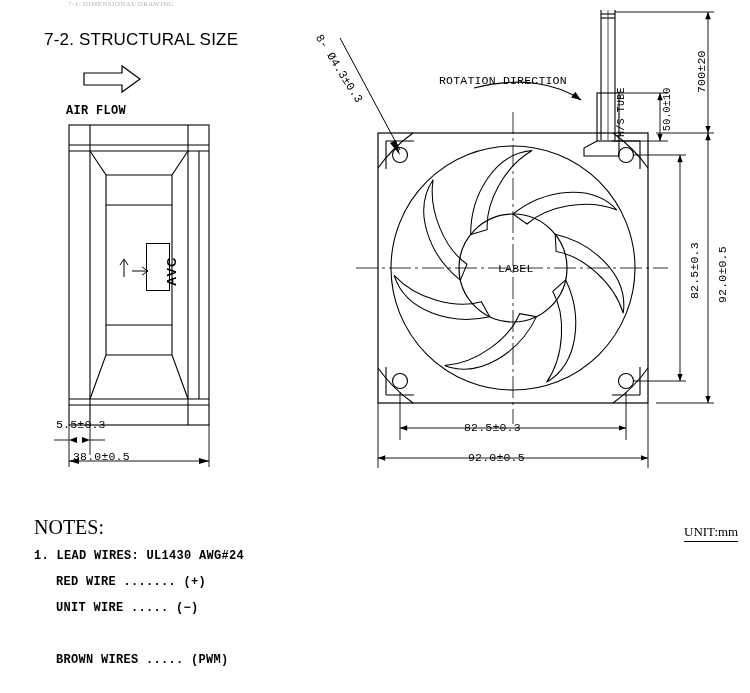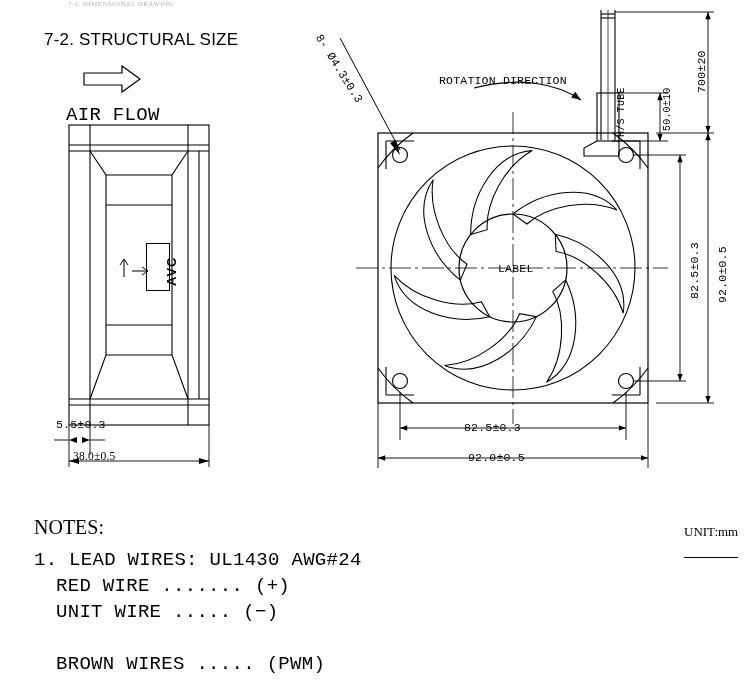--- a/index.html
+++ b/index.html
@@ -30,42 +30,43 @@
     letter-spacing: 0.2px;
     white-space: nowrap;
   }
   .notes-title {
     font-family: "Liberation Serif", serif;
     font-size: 20px;
     white-space: nowrap;
   }
   .mono {
     font-family: "Liberation Mono", monospace;
-    font-size: 19px;
+    font-size: 12px;
     white-space: nowrap;
     letter-spacing: 0.3px;
+    font-weight: bold;
   }
   .mono-sm {
     font-family: "Liberation Mono", monospace;
     font-size: 11.5px;
     white-space: nowrap;
     letter-spacing: 0.2px;
   }
   .mono-xs {
     font-family: "Liberation Mono", monospace;
     font-size: 10px;
     white-space: nowrap;
     letter-spacing: 0.2px;
   }
   .unit {
     font-family: "Liberation Serif", serif;
     font-size: 13px;
     white-space: nowrap;
     border-bottom: 1px solid #000;
-    padding-bottom: 17px;
+    padding-bottom: 1px;
   }
   .faint {
     color: #b9b4ad;
     font-family: "Liberation Serif", serif;
     font-size: 7px;
     white-space: nowrap;
     letter-spacing: 0.4px;
   }
   .rot90 {
     transform: rotate(-90deg);
@@ -145,21 +146,21 @@
 
   <div class="abs mono" style="left:50px; top:104px;">AIR  FLOW</div>
 
   <div class="abs" style="left:130px; top:243px; width:22px; height:46px;
               border:1px solid #000; display:flex; align-items:center; justify-content:center;">
     <span class="label-avc rot90" style="position:absolute; left:17px; top:42px;">AVC</span>
   </div>
 
   <div class="abs mono-sm" style="left:40px; top:418px;">5.5±0.3</div>
 
-  <div class="abs mono-sm" style="left:57px; top:450px;font-family:Liberation Serif, serif;">38.0±0.5</div>
+  <div class="abs mono-sm" style="left:57px; top:450px;">38.0±0.5</div>
 
   <div class="abs" style="left:300px; top:0px;">
     <svg width="450" height="500" viewBox="0 0 450 500">
       <defs>
         <marker id="arrEnd" markerWidth="9" markerHeight="9" refX="8" refY="3" orient="auto">
           <path d="M0,0 L8,3 L0,6 Z" fill="#000"></path>
         </marker>
         <marker id="arrStart" markerWidth="9" markerHeight="9" refX="0" refY="3" orient="auto">
           <path d="M8,0 L0,3 L8,6 Z" fill="#000"></path>
         </marker>

